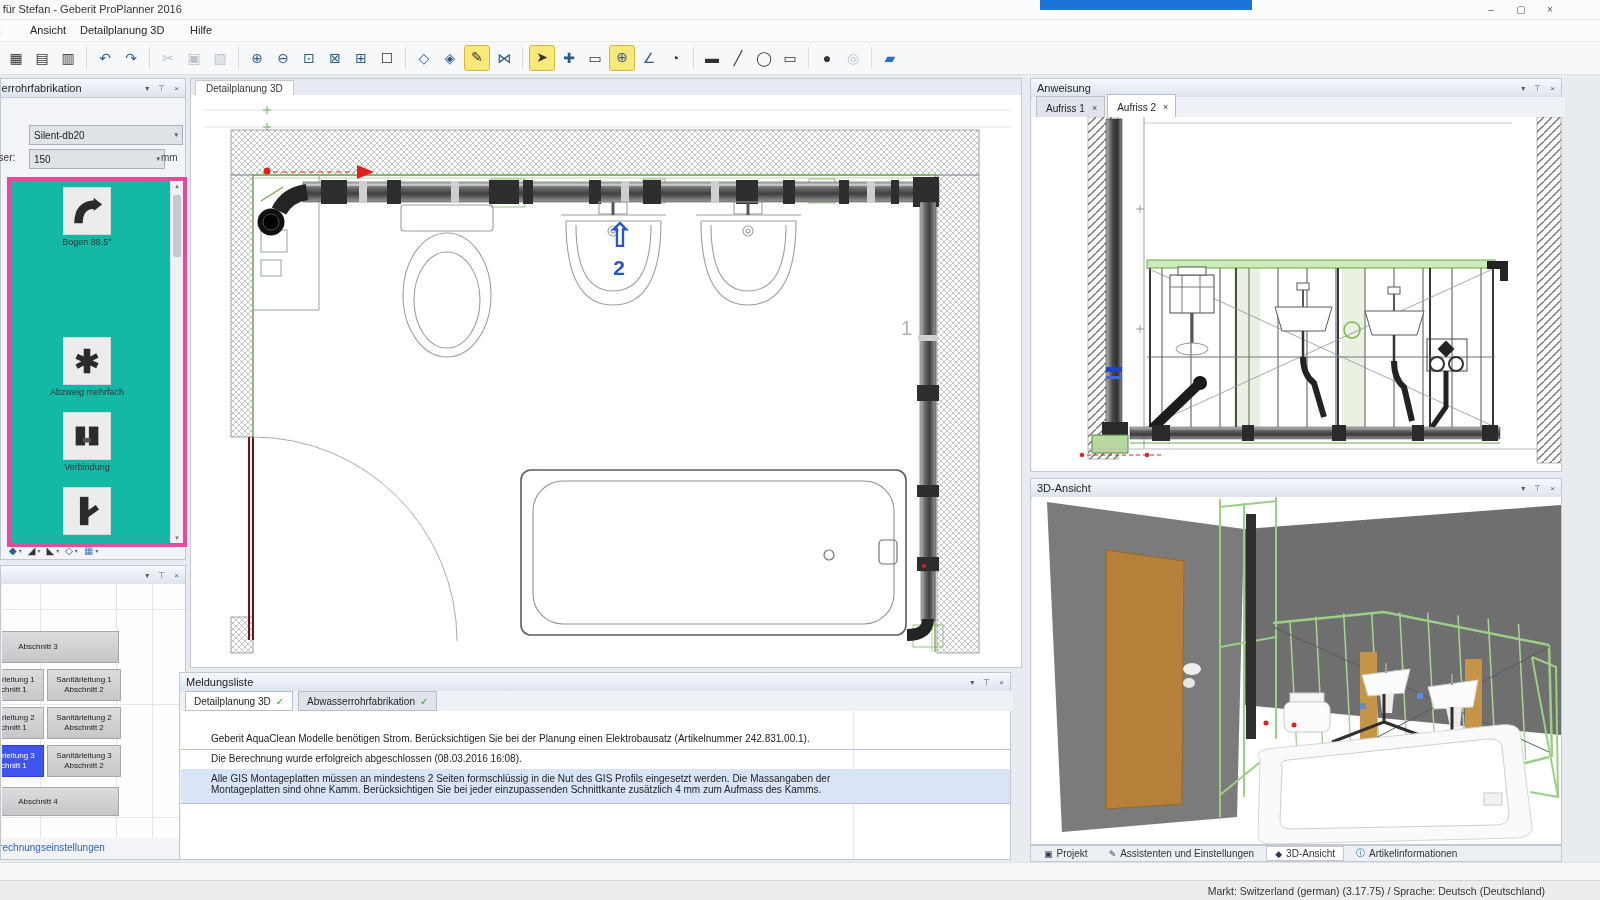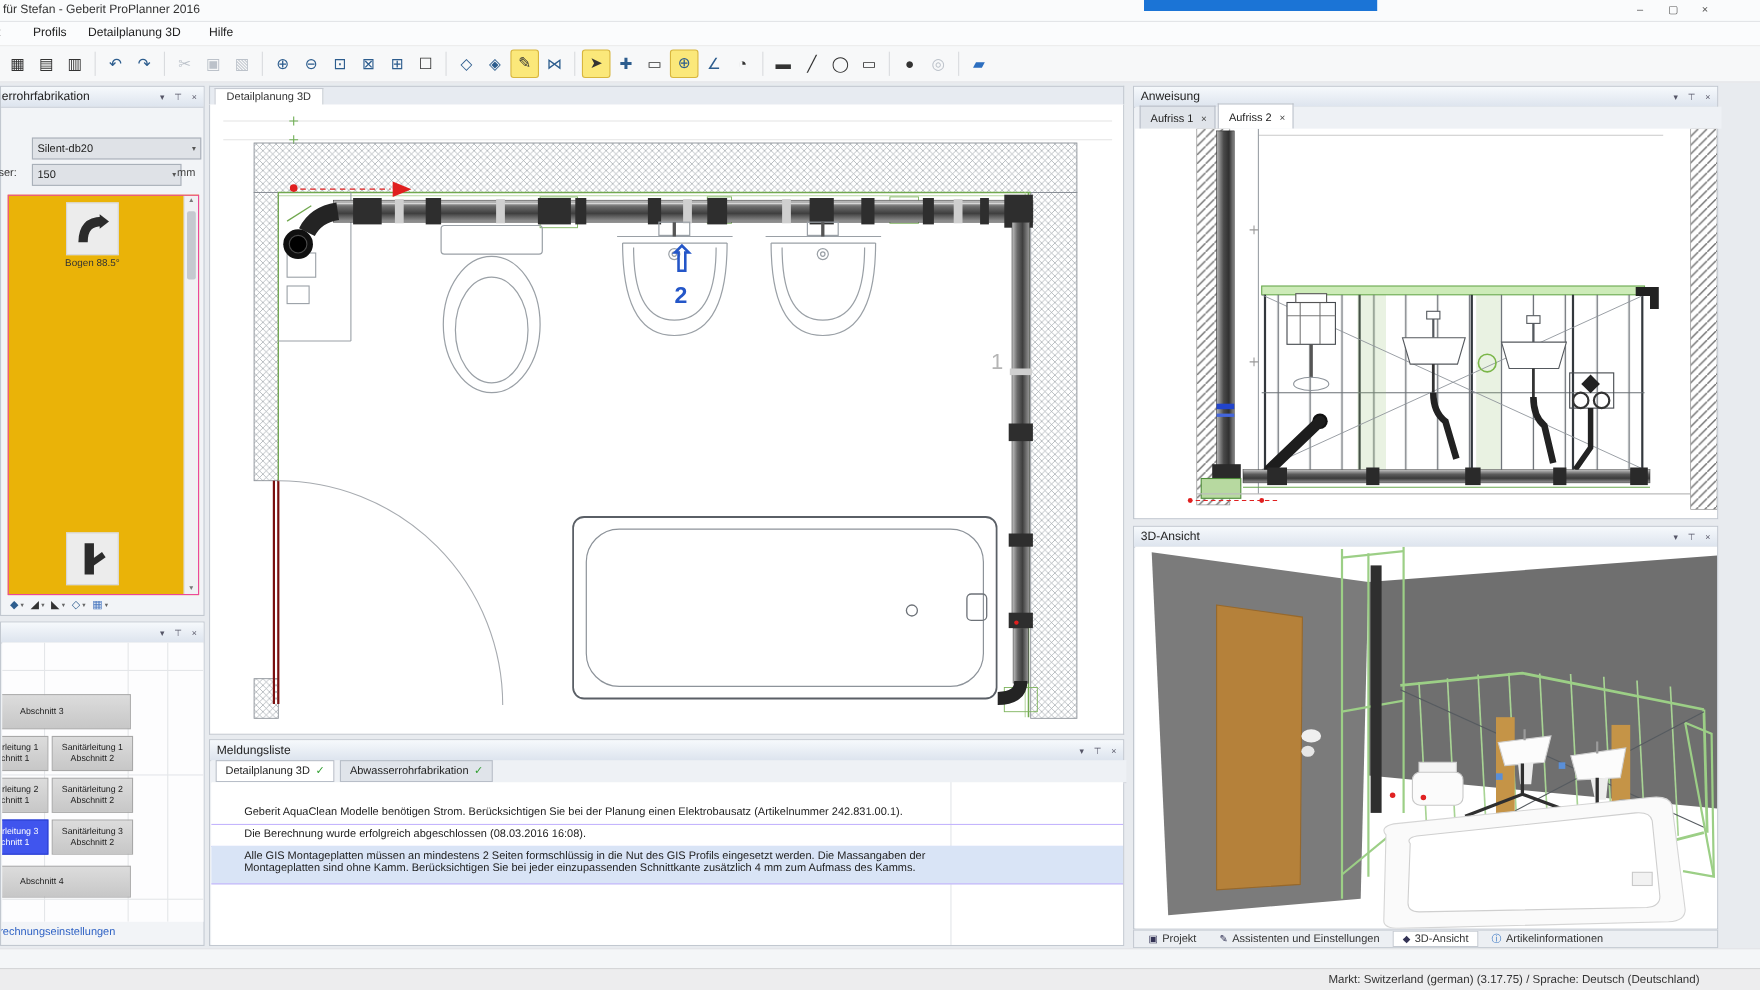--- a/index.html
+++ b/index.html
@@ -25,21 +25,21 @@
   .phdr{height:18px;background:linear-gradient(#f6f9fc,#dde4ee);border-bottom:1px solid #c9cfd8;
         display:flex;align-items:center;padding:0 6px;font-size:11px;color:#222;overflow:hidden;white-space:nowrap}
   .pbtns{margin-left:auto;display:flex;gap:9px;font-size:8px;color:#556;flex:0 0 auto}
   .pbtns span{cursor:default}
   
   #panel-fab{left:0;top:78px;width:186px;height:482px}
   #panel-fab .clip{margin-left:-44px}
   .ddl{position:absolute;height:18px;background:#dfe2e7;border:1px solid #a9b0b9;font-size:10px;
        display:flex;align-items:center;padding:0 4px;color:#222}
   .ddl .caret{margin-left:auto;font-size:7px;color:#555}
-  #lib{position:absolute;left:6px;top:98px;width:172px;height:362px;background:#eab308;border:1px solid #ec4899;overflow:hidden}
+  #lib{position:absolute;left:6px;top:98px;width:172px;height:362px;background:#14b8a6;border:4px solid #ec4899;overflow:hidden}
   .libitem{position:absolute;left:0;width:152px;text-align:center}
   .tile{width:46px;height:46px;margin:0 auto;background:#ececec;border:1px solid #d7d7d7;display:flex;align-items:center;justify-content:center}
   .libitem .lbl{font-size:9px;color:#333;margin-top:2px}
   #libscroll{position:absolute;right:0;top:0;width:12px;height:100%;background:#f0f1f3;border-left:1px solid #dcdee1;font-size:6px;color:#777;text-align:center}
   #libscroll .thumb{position:absolute;left:2px;top:14px;width:8px;height:62px;background:#c5c9cf;border-radius:2px}
   #fabtools{position:absolute;left:2px;top:462px;width:182px;height:18px;display:flex;gap:6px;padding-left:6px;align-items:center}
   .ftool{font-size:10px;display:flex;align-items:center;gap:2px}
   .ftool .caret{font-size:6px;color:#666}
   
   #panel-sections{left:0;top:565px;width:186px;height:295px}
@@ -49,21 +49,21 @@
           font-size:8px;color:#222;text-align:center;display:flex;flex-direction:column;justify-content:center;line-height:1.2}
   .secbtn.sel{background:#4055ee;border-color:#2b3fd0;color:#fff}
   #seclink{position:absolute;left:0;bottom:4px;width:183px;overflow:hidden;white-space:nowrap}
   #seclink span{margin-left:-14px;font-size:10px;color:#2f62c4}
   
   #center-tabs{left:190px;top:78px;width:832px;height:17px;background:#e7ebf1;border:1px solid #c5cad2;border-bottom:none}
   .doctab{position:absolute;left:4px;top:1px;height:16px;background:#fff;border:1px solid #c5cad2;border-bottom:none;
           font-size:10px;padding:2px 10px 0 10px;color:#333}
   #center-canvas{left:190px;top:95px;width:832px;height:573px;background:#fff;border:1px solid #c5cad2;border-top:none}
   
-  #panel-messages{left:190px;top:672px;width:832px;height:188px}
+  #panel-messages{left:179px;top:672px;width:832px;height:188px}
   #msgtabs{position:absolute;left:1px;top:18px;width:828px;height:20px;background:#eef1f5;border-bottom:1px solid #d4d8de;display:flex;align-items:flex-end;padding-left:4px;gap:5px}
   .msgtab{height:17px;border:1px solid #b8bec8;font-size:10px;padding:1px 8px 0 8px;display:flex;gap:5px;align-items:center;background:#e0e4ea}
   .msgtab.active{background:#fff}
   .check{color:#2f9e2f;font-size:10px;font-weight:bold}
   #msgtable{position:absolute;left:1px;top:38px;width:829px;height:148px;background:#fff;overflow:hidden}
   #msghead{position:absolute;left:0;top:0;width:100%;height:18px;background:#f3f5f8;border-bottom:1px solid #d7dbe2;font-size:10px;color:#333}
   .colsep{position:absolute;left:672px;top:0;width:1px;height:148px;background:#e3e6ea}
   .msgrow{position:absolute;left:0;width:100%;border-bottom:1px solid #c4b5fd;font-size:10px;color:#222}
   .msgrow .txt{position:absolute;left:30px;top:4px;width:632px}
   .msgrow.sel{background:#d9e4f6}
@@ -92,21 +92,21 @@
 <div id="titlebar" class="abs">
   <span class="title">Bad für Stefan - Geberit ProPlanner 2016</span>
 </div>
 <div id="accentbar" class="abs"></div>
 <span class="winbtn" style="left:1478px">–</span>
 <span class="winbtn" style="left:1508px">▢</span>
 <span class="winbtn" style="left:1537px">×</span>
 
 <div id="menubar" class="abs">
   <span class="menuitem" style="left:-34px">Projekt</span>
-  <span class="menuitem" style="left:30px">Profils</span>
+  <span class="menuitem" style="left:30px">Ansicht</span>
   <span class="menuitem" style="left:80px">Detailplanung 3D</span>
   <span class="menuitem" style="left:190px">Hilfe</span>
 </div>
 
 <div id="toolbar" class="abs">
   <span class="tool t-dark">▦</span>
   <span class="tool t-dark">▤</span>
   <span class="tool t-dark">▥</span>
   <span class="sep"></span>
   <span class="tool">↶</span>
@@ -168,20 +168,40 @@
 
   <div id="lib">
     <div class="libitem" style="top:6px">
       <div class="tile">
         <svg width="34" height="34" viewBox="0 0 36 36">
             <path d="M9 31 Q9 11 27 11" stroke="#2b2b2b" stroke-width="9" fill="none"></path>
             <path d="M25 4 l9 7 -9 7 Z" fill="#2b2b2b"></path>
           </svg>
       </div>
       <div class="lbl">Bogen 88.5°</div>
+    </div>
+    <div class="libitem" style="top:156px">
+      <div class="tile">
+        <svg width="34" height="34" viewBox="0 0 36 36">
+            <path d="M18 5 V31" stroke="#2b2b2b" stroke-width="7"></path>
+            <path d="M7 13 L29 23" stroke="#2b2b2b" stroke-width="6"></path>
+            <path d="M7 24 L29 12" stroke="#2b2b2b" stroke-width="5"></path>
+          </svg>
+      </div>
+      <div class="lbl">Abzweig mehrfach</div>
+    </div>
+    <div class="libitem" style="top:231px">
+      <div class="tile">
+        <svg width="34" height="34" viewBox="0 0 36 36">
+            <rect x="6" y="8" width="10" height="20" fill="#2b2b2b"></rect>
+            <rect x="20" y="8" width="10" height="20" fill="#2b2b2b"></rect>
+            <rect x="14" y="20" width="8" height="5" fill="#555"></rect>
+          </svg>
+      </div>
+      <div class="lbl">Verbindung</div>
     </div>
     <div class="libitem" style="top:306px">
       <div class="tile">
         <svg width="34" height="34" viewBox="0 0 36 36">
             <path d="M15 3 V33" stroke="#2b2b2b" stroke-width="9"></path>
             <path d="M15 24 L29 14" stroke="#2b2b2b" stroke-width="6"></path>
           </svg>
       </div>
       <div class="lbl"></div>
     </div>

